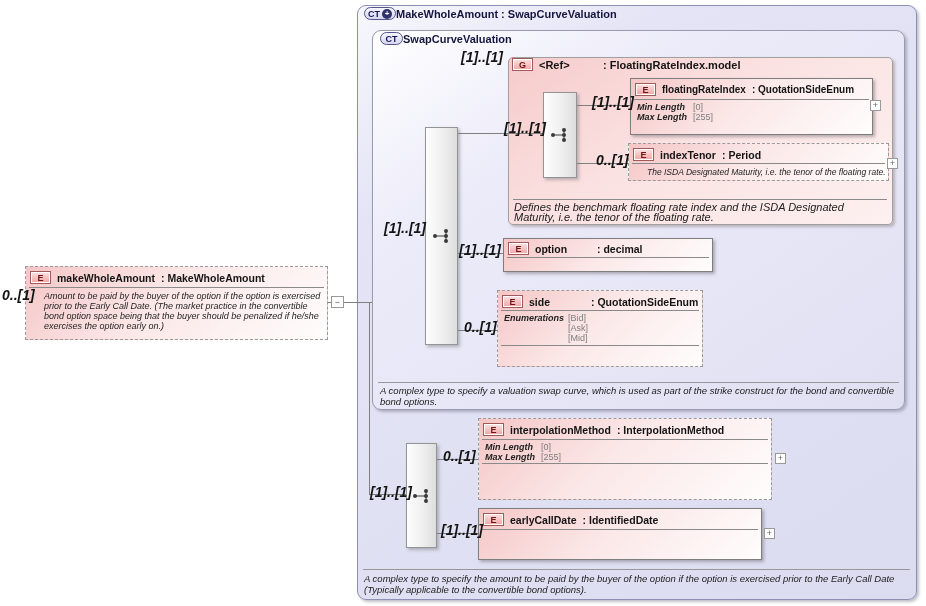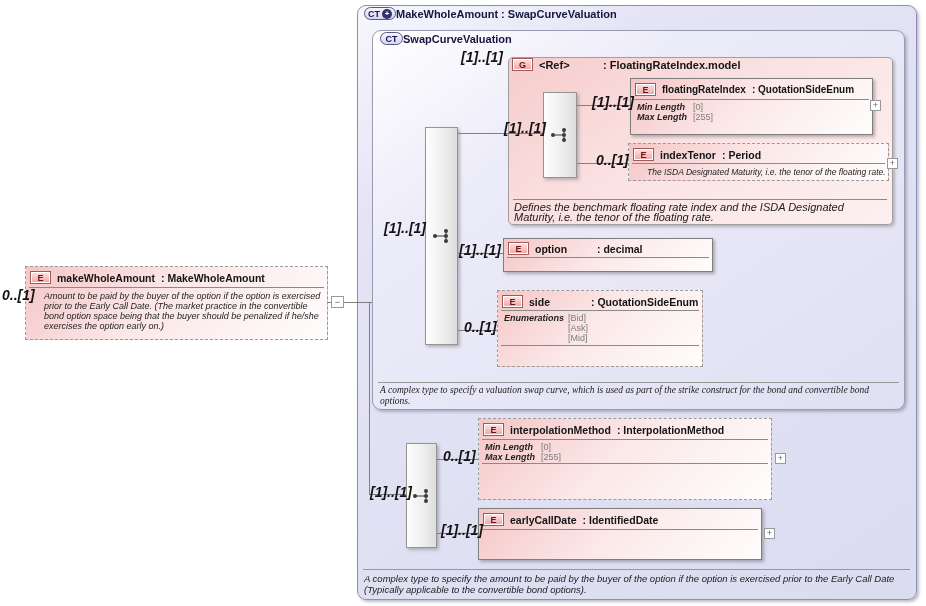--- a/index.html
+++ b/index.html
@@ -81,21 +81,21 @@
   <div class="footnote" style="left:364px;top:573px;width:545px;">A complex type to specify the amount to be paid by the buyer of the option if the option is exercised prior to the Early Call Date (Typically applicable to the convertible bond options).</div>
 
   <div class="ctbox inner" style="left:372px;top:30px;width:533px;height:380px;"></div>
   <div class="ct-title" style="left:380px;top:32px;">
     <span class="badge ct">
       <span>CT</span>
     </span>
     <span>SwapCurveValuation</span>
   </div>
   <div class="footsep" style="left:378px;top:382px;width:521px;"></div>
-  <div class="footnote" style="left:380px;top:385px;width:515px;font-family:Liberation Serif, serif;">A complex type to specify a valuation swap curve, which is used as part of the strike construct for the bond and convertible bond options.</div>
+  <div class="footnote" style="left:380px;top:385px;width:515px;">A complex type to specify a valuation swap curve, which is used as part of the strike construct for the bond and convertible bond options.</div>
 
   <div class="gbox" style="left:508px;top:57px;width:385px;height:168px;"></div>
   <div class="g-head" style="left:512px;top:58px;">
     <span class="badge red">G</span>
     <span class="g-name">&lt;Ref&gt;</span>
     <span>: FloatingRateIndex.model</span>
   </div>
   <div class="footsep" style="left:513px;top:199px;width:374px;border-top-color:#8a8a8a;"></div>
   <div class="footnote" style="left:514px;top:202px;width:372px;font-size:11px;line-height:10px;">Defines the benchmark floating rate index and the ISDA Designated Maturity, i.e. the tenor of the floating rate.</div>
 

